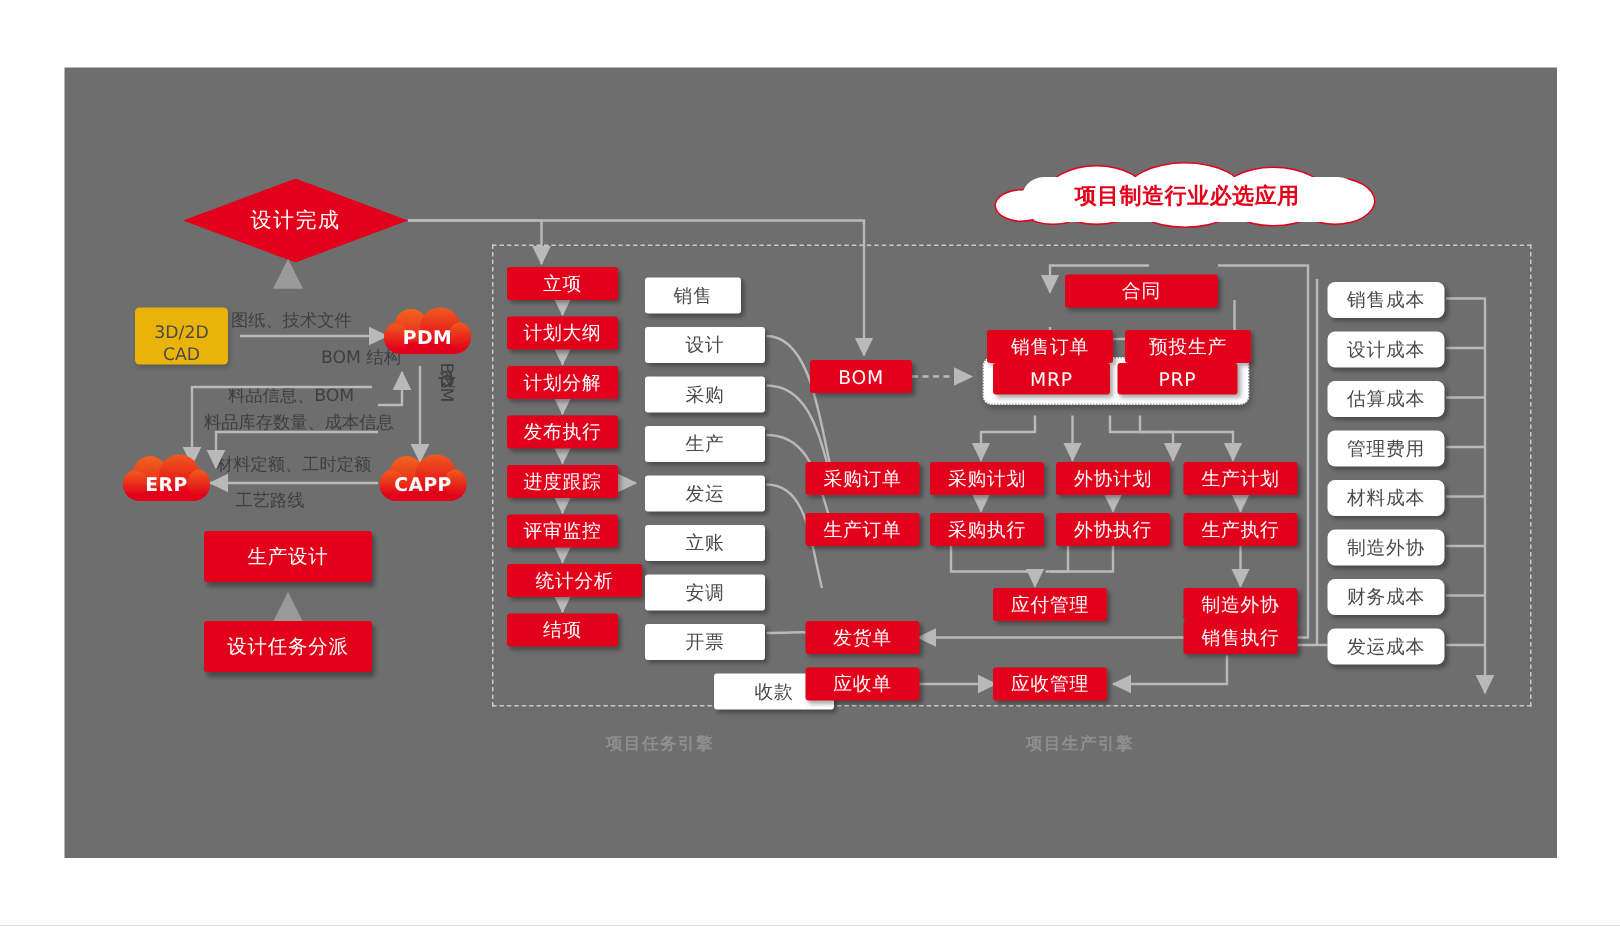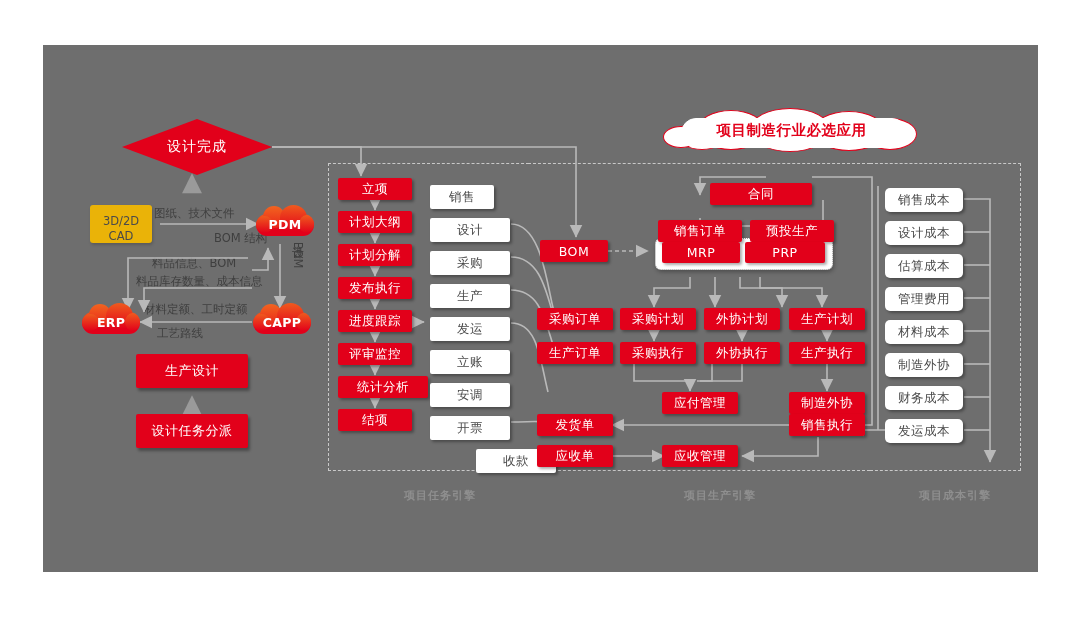--- a/index.html
+++ b/index.html
@@ -219,21 +219,20 @@
   <div class="redbtn" style="left:136px;top:354px;width:112px;height:34px;">生产设计</div>
   <div class="chev" style="left:182px;top:390px;">▲</div>
   <div class="redbtn" style="left:136px;top:414px;width:112px;height:34px;">设计任务分派</div>
 
   <div class="dframe" style="left:328px;top:163px;width:200px;height:306px;border-right:none;"></div>
   <div class="dframe" style="left:528px;top:163px;width:342px;height:306px;border-left:none;border-right:none;"></div>
   <div class="dframe" style="left:870px;top:163px;width:150px;height:306px;border-left:none;"></div>
 
   <div class="engine-label" style="left:350px;top:488px;width:180px;">项目任务引擎</div>
   <div class="engine-label" style="left:630px;top:488px;width:180px;">项目生产引擎</div>
-  <div class="engine-label" style="left:880px;top:488px;width:150px;">项目成本引擎</div>
 
   <div class="nred" style="left:338px;top:178px;width:74px;">立项</div>
   <div class="nred" style="left:338px;top:211px;width:74px;">计划大纲</div>
   <div class="nred" style="left:338px;top:244px;width:74px;">计划分解</div>
   <div class="nred" style="left:338px;top:277px;width:74px;">发布执行</div>
   <div class="nred" style="left:338px;top:310px;width:74px;">进度跟踪</div>
   <div class="nred" style="left:338px;top:343px;width:74px;">评审监控</div>
   <div class="nred" style="left:338px;top:376px;width:90px;">统计分析</div>
   <div class="nred" style="left:338px;top:409px;width:74px;">结项</div>
 

